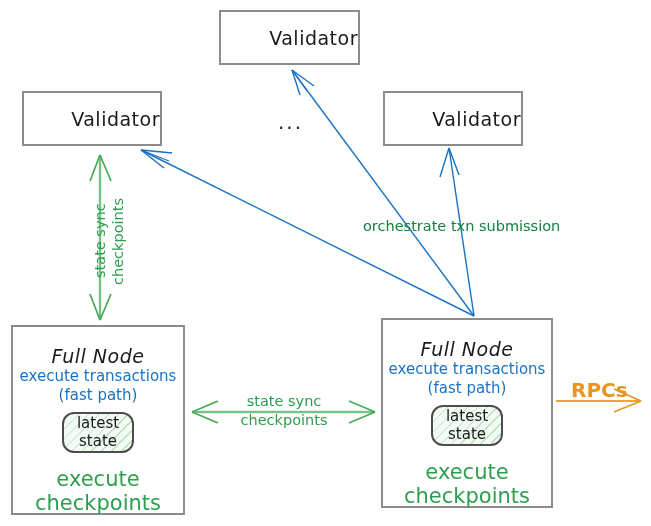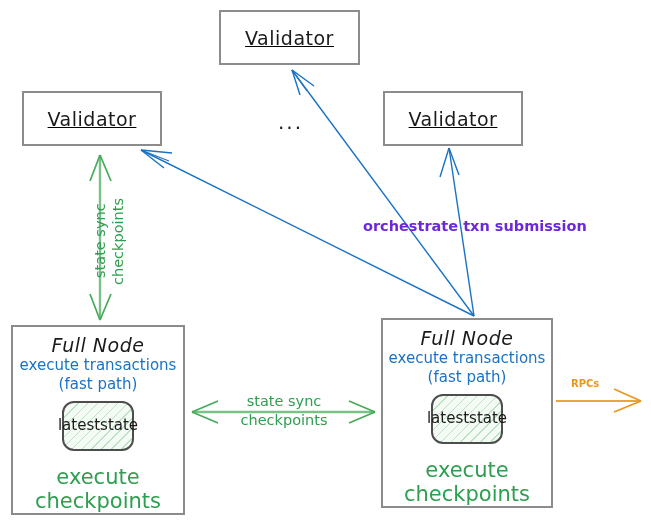--- a/index.html
+++ b/index.html
@@ -33,37 +33,36 @@
   }
   .box-title {
     font-family: "DejaVu Sans", sans-serif;
     color: #1a1a1a;
     text-align: center;
     white-space: nowrap;
   }
   .validator-box {
     display: flex;
     align-items: center;
-    justify-content: center;
-    text-decoration: underline;
+    justify-content: flex-end;
   }
   .validator-box .box-title {
     font-size: 19px;
     letter-spacing: 0.5px;
   }
   .fullnode-box {
     display: flex;
     flex-direction: column;
     align-items: center;
   }
   .fn-title {
     font-size: 19px;
     color: #1a1a1a;
     font-style: italic;
-    margin-top: 7px;
+    margin-top: 18px;
     letter-spacing: 0.5px;
   }
   .fn-blue {
     font-size: 15px;
     color: #1a72c4;
     text-align: center;
     line-height: 1.25;
     margin-top: 0;
   }
   .fn-green {
@@ -78,37 +77,37 @@
     border-radius: 12px;
     background-color: #f4fbf5;
     background-image: repeating-linear-gradient(
       -45deg,
       rgba(70,170,90,0.32) 0px,
       rgba(70,170,90,0.32) 1px,
       rgba(255,255,255,0) 1px,
       rgba(255,255,255,0) 7px
     );
     display: flex;
-    flex-direction: row;
+    flex-direction: column;
     align-items: center;
     justify-content: center;
   }
   .state-box span {
     font-size: 15px;
     color: #1a1a1a;
     line-height: 1.25;
   }
   .lbl {
     position: absolute;
     white-space: nowrap;
     font-family: "DejaVu Sans", sans-serif;
   }
   .lbl-green { color: #2e9e4f; font-size: 14.5px; line-height: 1.3; }
-  .lbl-blue  { color: #6d28d9; font-size: 14.5px; font-weight: bold; }
-  .lbl-orange{ color: #e8961f; font-size: 10px; font-weight: bold; }
+  .lbl-blue  { color: #15803d; font-size: 14.5px; }
+  .lbl-orange{ color: #e8961f; font-size: 20px; font-weight: bold; }
   .lbl-dots  { color: #1a1a1a; font-size: 20px; letter-spacing: 2px; }
   .vert-lbl {
     position: absolute;
     transform-origin: left top;
     transform: rotate(-90deg);
     white-space: nowrap;
     color: #2e9e4f;
     font-size: 14.5px;
   }
   .ctr { text-align: center; }

